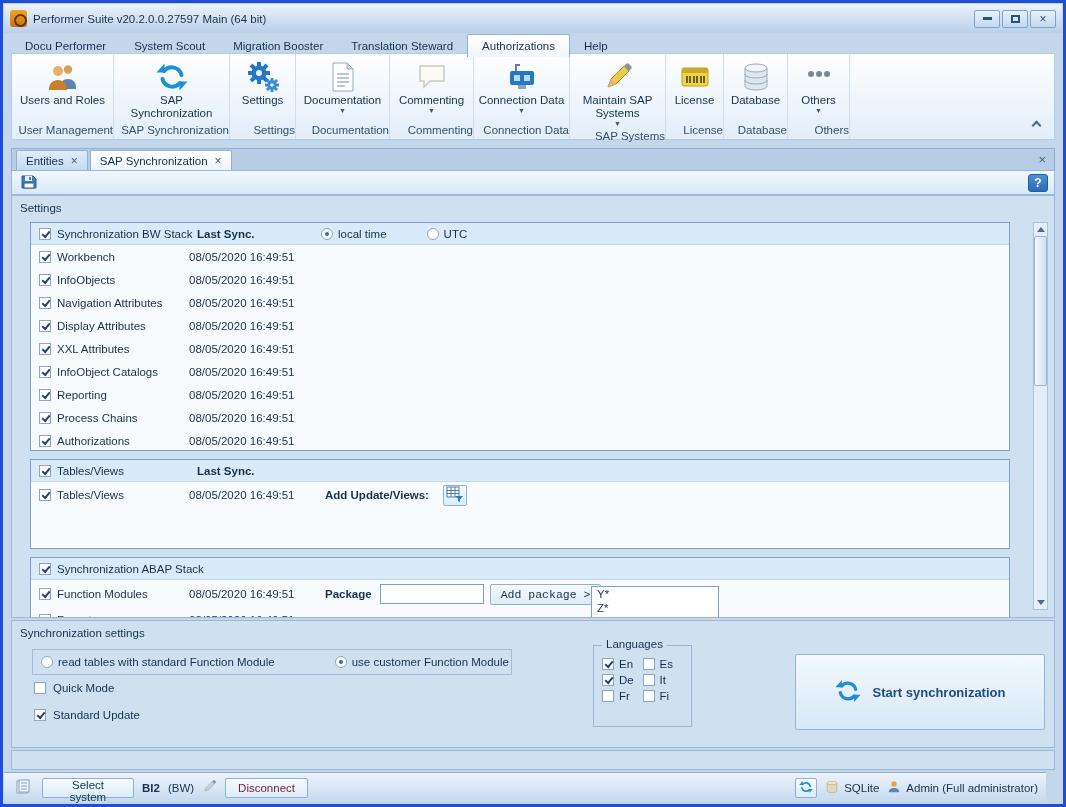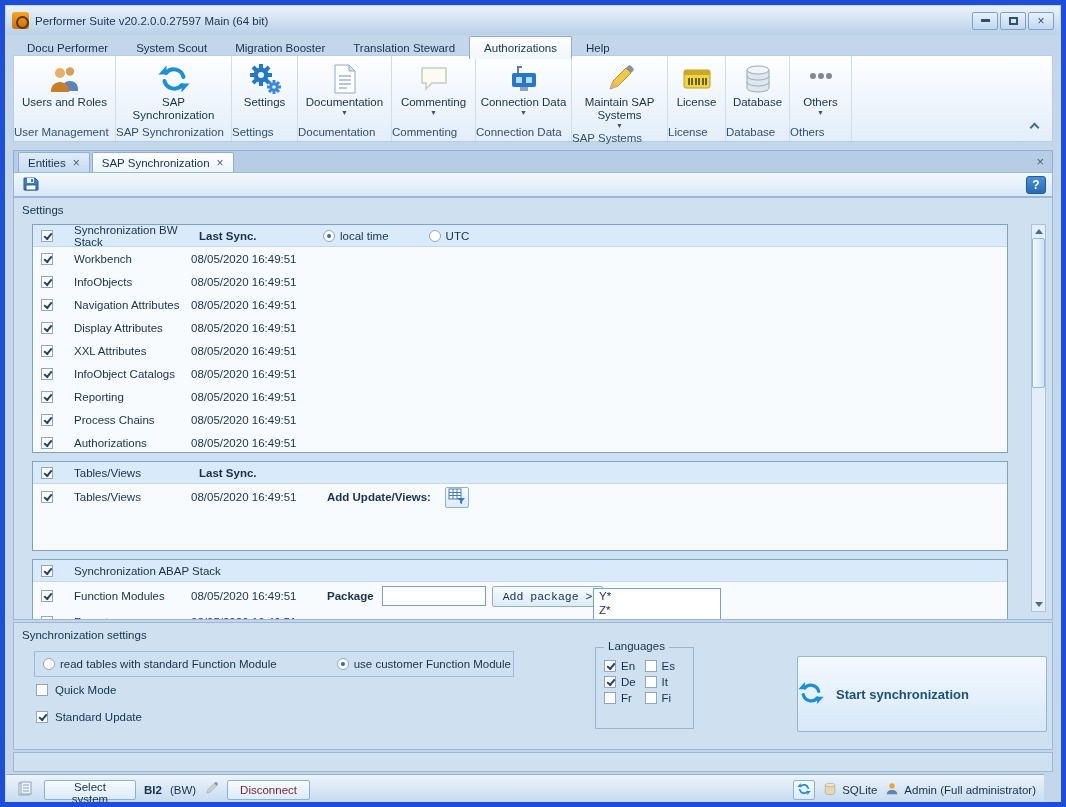--- a/index.html
+++ b/index.html
@@ -1,18 +1,18 @@
 <!DOCTYPE html>
 <html><head>
 <meta charset="utf-8">
 <style>
   * { margin:0; padding:0; box-sizing:border-box; }
   html,body { width:1066px; height:807px; font-family:"Liberation Sans", sans-serif; }
   .window { position:relative; width:1066px; height:807px; background:#c3d6ea;
-            border:5px solid #1d4ed8; overflow:hidden; font-size:11.5px; color:#16324f; }
+            border:3px solid #1d4ed8; overflow:hidden; font-size:11.5px; color:#16324f; }
 
   
   .titlebar { position:absolute; left:1px; right:1px; top:1px; height:29px;
               background:linear-gradient(#eaf3fc,#b9d0e9); display:flex; align-items:center; padding:0 6px; }
   .appicon { width:17px; height:17px; border-radius:3px; margin-right:6px;
              background:linear-gradient(#f5a623,#c96f12); position:relative; flex:0 0 auto; }
   .appicon::after { content:""; position:absolute; left:4px; top:4px; width:9px; height:9px;
              border:2px solid #5d3608; border-radius:50%; }
   .title { color:#17324f; }
   .winbtns { margin-left:auto; display:flex; gap:2px; }
@@ -29,21 +29,21 @@
                  border-radius:2px 2px 0 0; height:23px; line-height:22px; position:relative; z-index:3; }
 
   
   .ribbon { position:absolute; left:8px; right:8px; top:50px; height:87px;
             background:linear-gradient(#fefeff,#e2eefa); border:1px solid #b7cde4; display:flex; }
   .rgroup { border-right:1px solid #cfdeee; display:flex; flex-direction:column; align-items:stretch; padding-top:4px; }
   .rbtn { flex:1; display:flex; flex-direction:column; align-items:center; text-align:center; padding:2px 4px 0; cursor:default; }
   .ricon { height:34px; display:flex; align-items:center; justify-content:center; }
   .rlabel { color:#16324f; line-height:13px; }
   .rarrow { color:#3a556f; font-size:7px; line-height:8px; }
-  .rcaption { height:17px; text-align:left; color:#33506e; line-height:16px; }
+  .rcaption { height:17px; text-align:right; color:#33506e; line-height:16px; }
   .ribbon-collapse { position:absolute; right:10px; bottom:8px; width:16px; height:14px; display:flex;
                      align-items:center; justify-content:center; cursor:default; }
   .chev { width:7px; height:7px; border-left:2px solid #4a6b8c; border-top:2px solid #4a6b8c;
           transform:rotate(45deg); margin-top:3px; }
 
   
   .tabbar { position:absolute; left:8px; right:8px; top:145px; height:22px; background:#b7cde6;
             border:1px solid #8fb0d4; border-bottom:none; display:flex; align-items:flex-end; padding-left:4px; }
   .dtab { height:20px; display:flex; align-items:center; gap:7px; padding:0 9px;
           background:linear-gradient(#dfecf9,#c6daf0); border:1px solid #8fb0d4; border-bottom:none;
@@ -63,21 +63,21 @@
   
   .main { position:absolute; left:8px; right:8px; top:192px; height:423px; background:#cfe0f1;
           border:1px solid #9db8d6; overflow:hidden; }
   .panel-caption { padding:6px 0 0 8px; color:#16324f; }
   .sbox { position:absolute; left:18px; right:44px; background:#f8fbfe; border:1px solid #7ba2c8; }
   .box-bw { top:26px; height:229px; }
   .box-tables { top:263px; height:90px; }
   .box-abap { top:361px; height:130px; }
   .shead { background:#d9eafa; height:22px; border-bottom:1px solid #c3d8ec; display:flex; align-items:center; padding-left:8px; }
   .srow { display:flex; align-items:center; height:23px; padding-left:8px; }
-  .col-label { width:150px; display:flex; align-items:center; gap:21px; color:#18304d; }
+  .col-label { width:150px; display:flex; align-items:center; gap:6px; color:#18304d; }
   .col-time { width:124px; color:#18304d; }
   .bold { font-weight:bold; }
   .cb { width:12px; height:12px; border:1px solid #93a6bd; background:#fff; display:inline-block;
         position:relative; flex:0 0 auto; cursor:default; }
   .cb.checked::after { content:""; position:absolute; left:2px; top:2px; width:6px; height:3px;
         border-left:2px solid #21407a; border-bottom:2px solid #21407a; transform:rotate(-50deg); }
   .radio { width:12px; height:12px; border:1px solid #93a6bd; border-radius:50%; background:#fff;
         display:inline-block; position:relative; flex:0 0 auto; cursor:default; }
   .radio.selected::after { content:""; position:absolute; left:3px; top:3px; width:4px; height:4px;
         border-radius:50%; background:#2f6ea8; }
@@ -105,21 +105,21 @@
   .radio-box { position:absolute; left:20px; top:28px; width:480px; height:26px; border:1px solid #a0bcd8;
         display:flex; align-items:center; padding-left:8px; }
   .radio-box .rpair:last-child { margin-left:60px; }
   .sync-cb-row { position:absolute; left:22px; display:flex; align-items:center; gap:7px; }
   .lang-box { position:absolute; left:581px; top:24px; width:99px; height:82px; border:1px solid #98b6d4; padding:12px 8px 4px; }
   .lang-legend { position:absolute; left:8px; top:-8px; background:#cfe0f1; padding:0 4px; color:#16324f; }
   .lang-grid { display:grid; grid-template-columns:1fr 1fr; row-gap:4px; }
   .lang-item { display:flex; align-items:center; gap:5px; }
   .start-btn { position:absolute; left:783px; top:33px; width:250px; height:76px;
         background:linear-gradient(#f3f9fe,#d7e8f8); border:1px solid #93b5d6; border-radius:2px;
-        display:flex; align-items:center; justify-content:flex-start; gap:12px; cursor:default; }
+        display:flex; align-items:center; justify-content:center; gap:12px; cursor:default; }
   .start-label { font-weight:bold; font-size:13px; color:#1c4f80; }
 
   
   .bottomstrip { position:absolute; left:8px; right:8px; top:747px; height:20px; background:#cfe0f1; border:1px solid #9db8d6; }
   .statusbar { position:absolute; left:1px; right:17px; top:769px; height:30px;
         background:linear-gradient(#ecf4fc,#c5d9ee); border-top:1px solid #8fb0d4;
         display:flex; align-items:center; gap:8px; padding:0 8px; }
   .sbtn { height:20px; padding:0 12px; background:linear-gradient(#f7fbfe,#dcebf8); border:1px solid #8fb0d2;
         border-radius:2px; font-family:"Liberation Sans",sans-serif; font-size:11.5px; color:#16324f; cursor:default; }
   .disconnect { color:#7b1f2d; }

